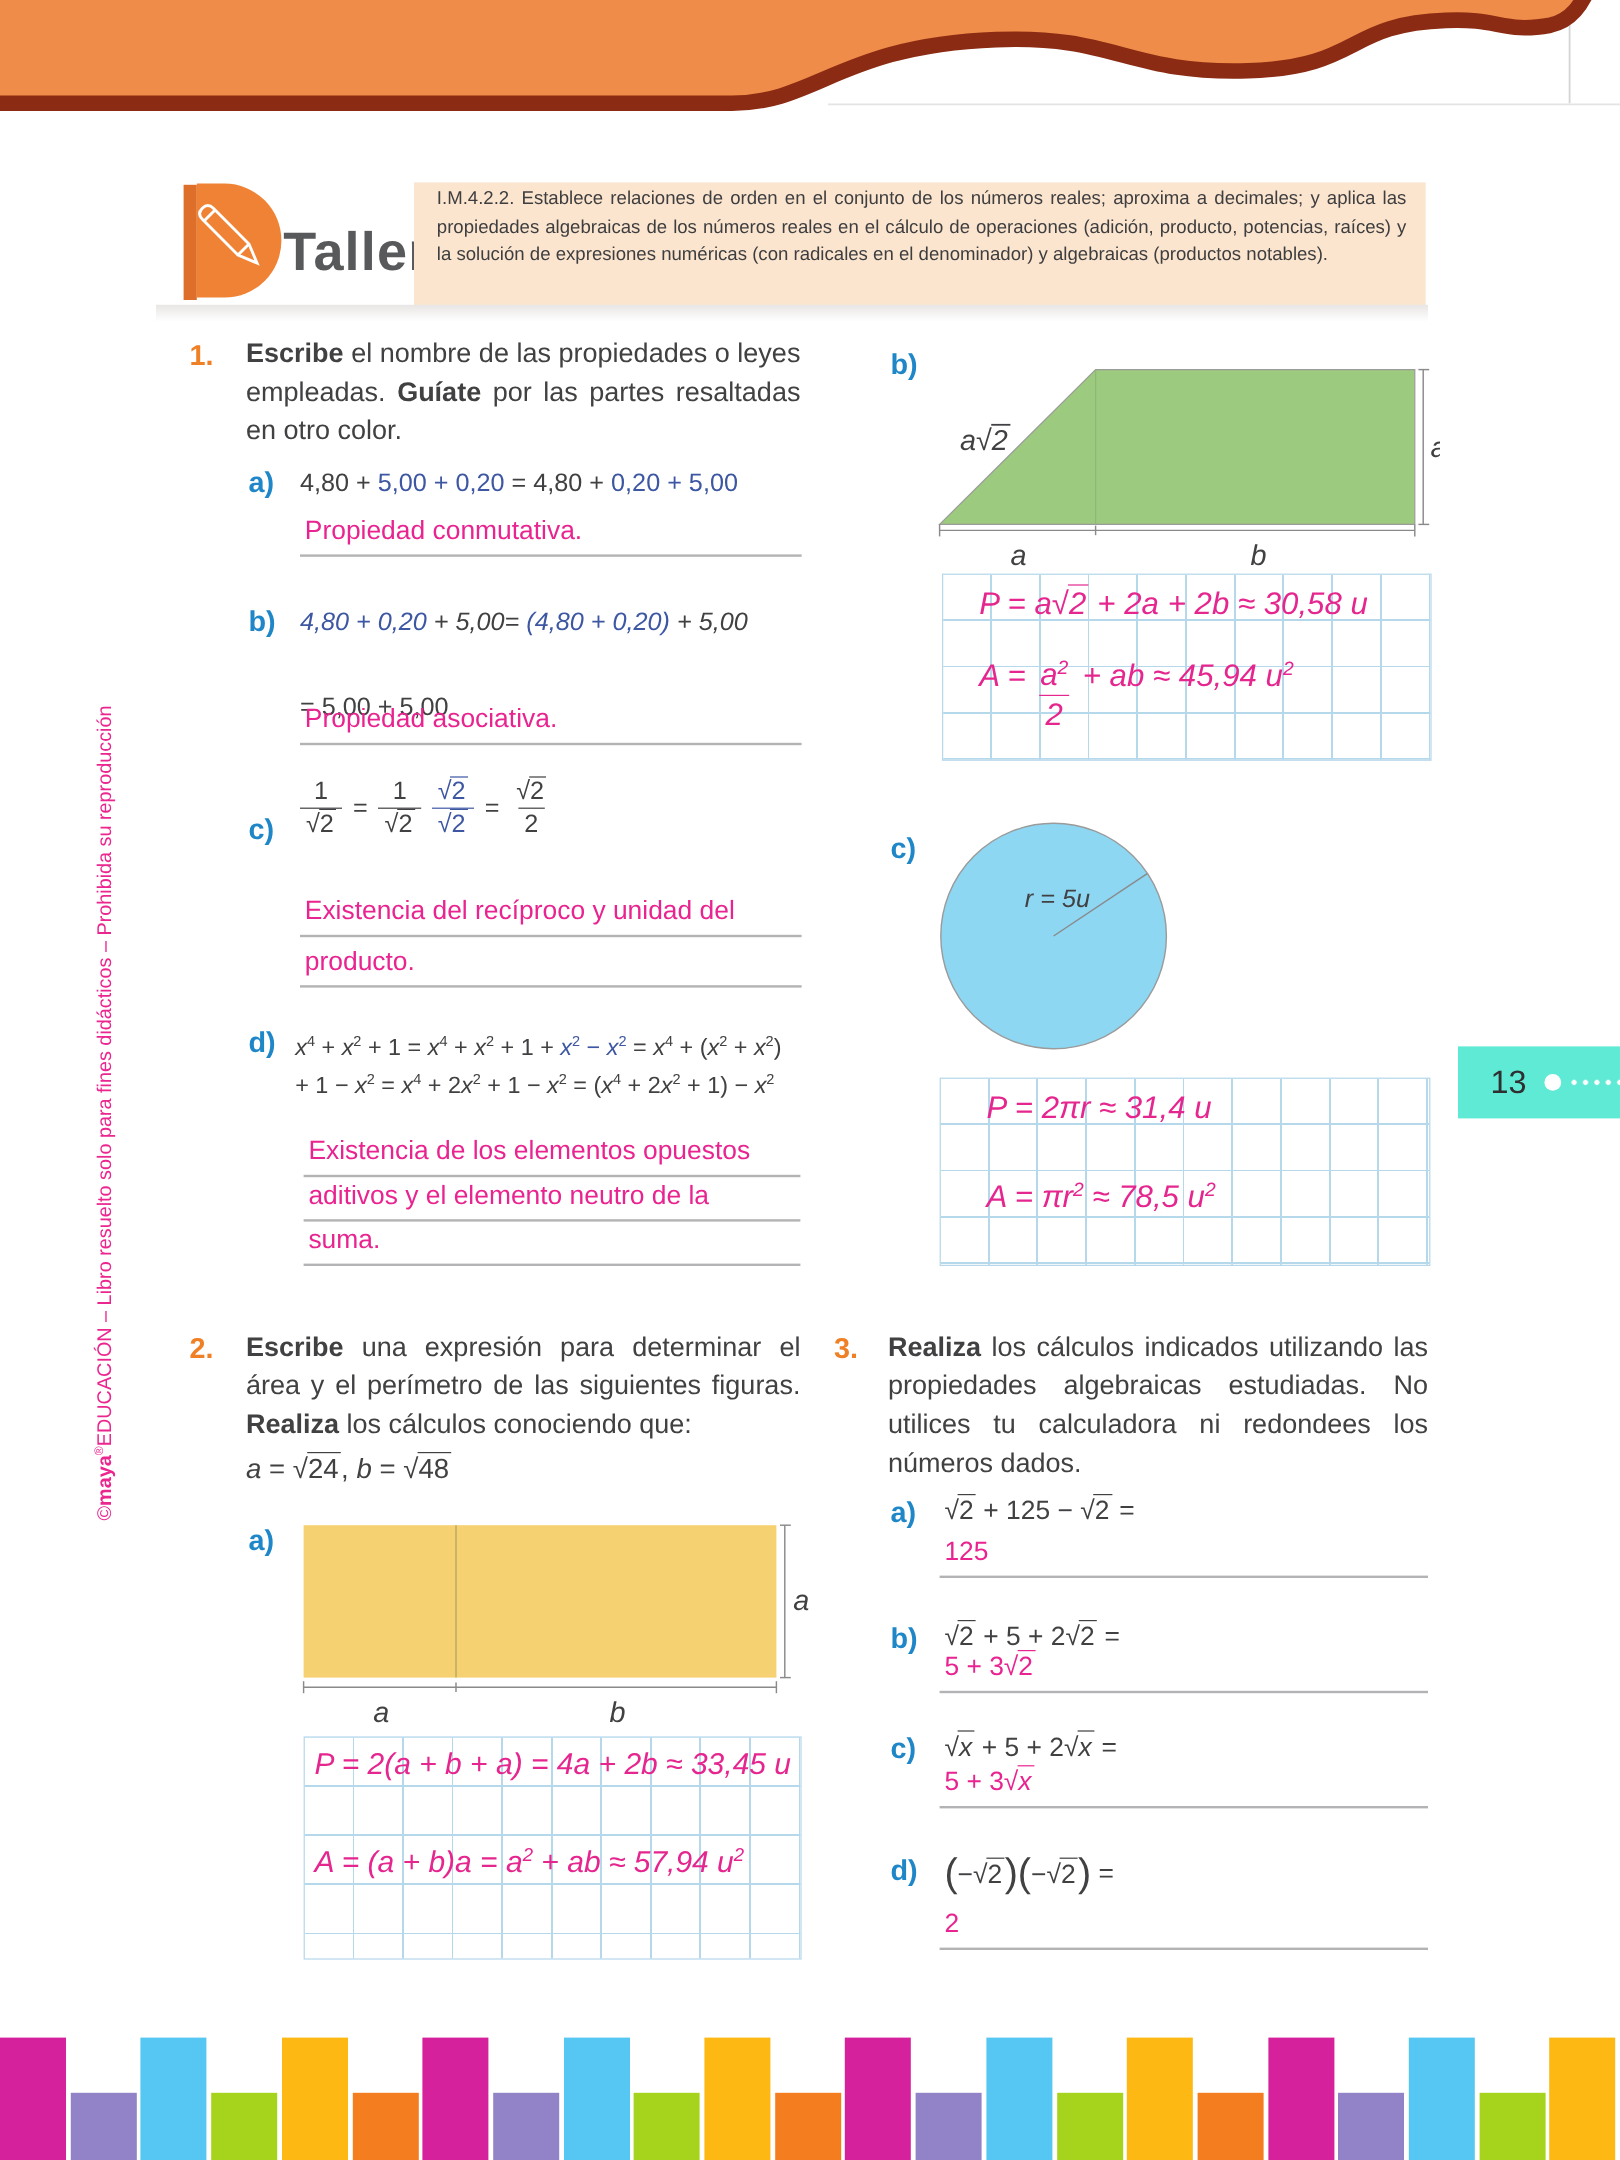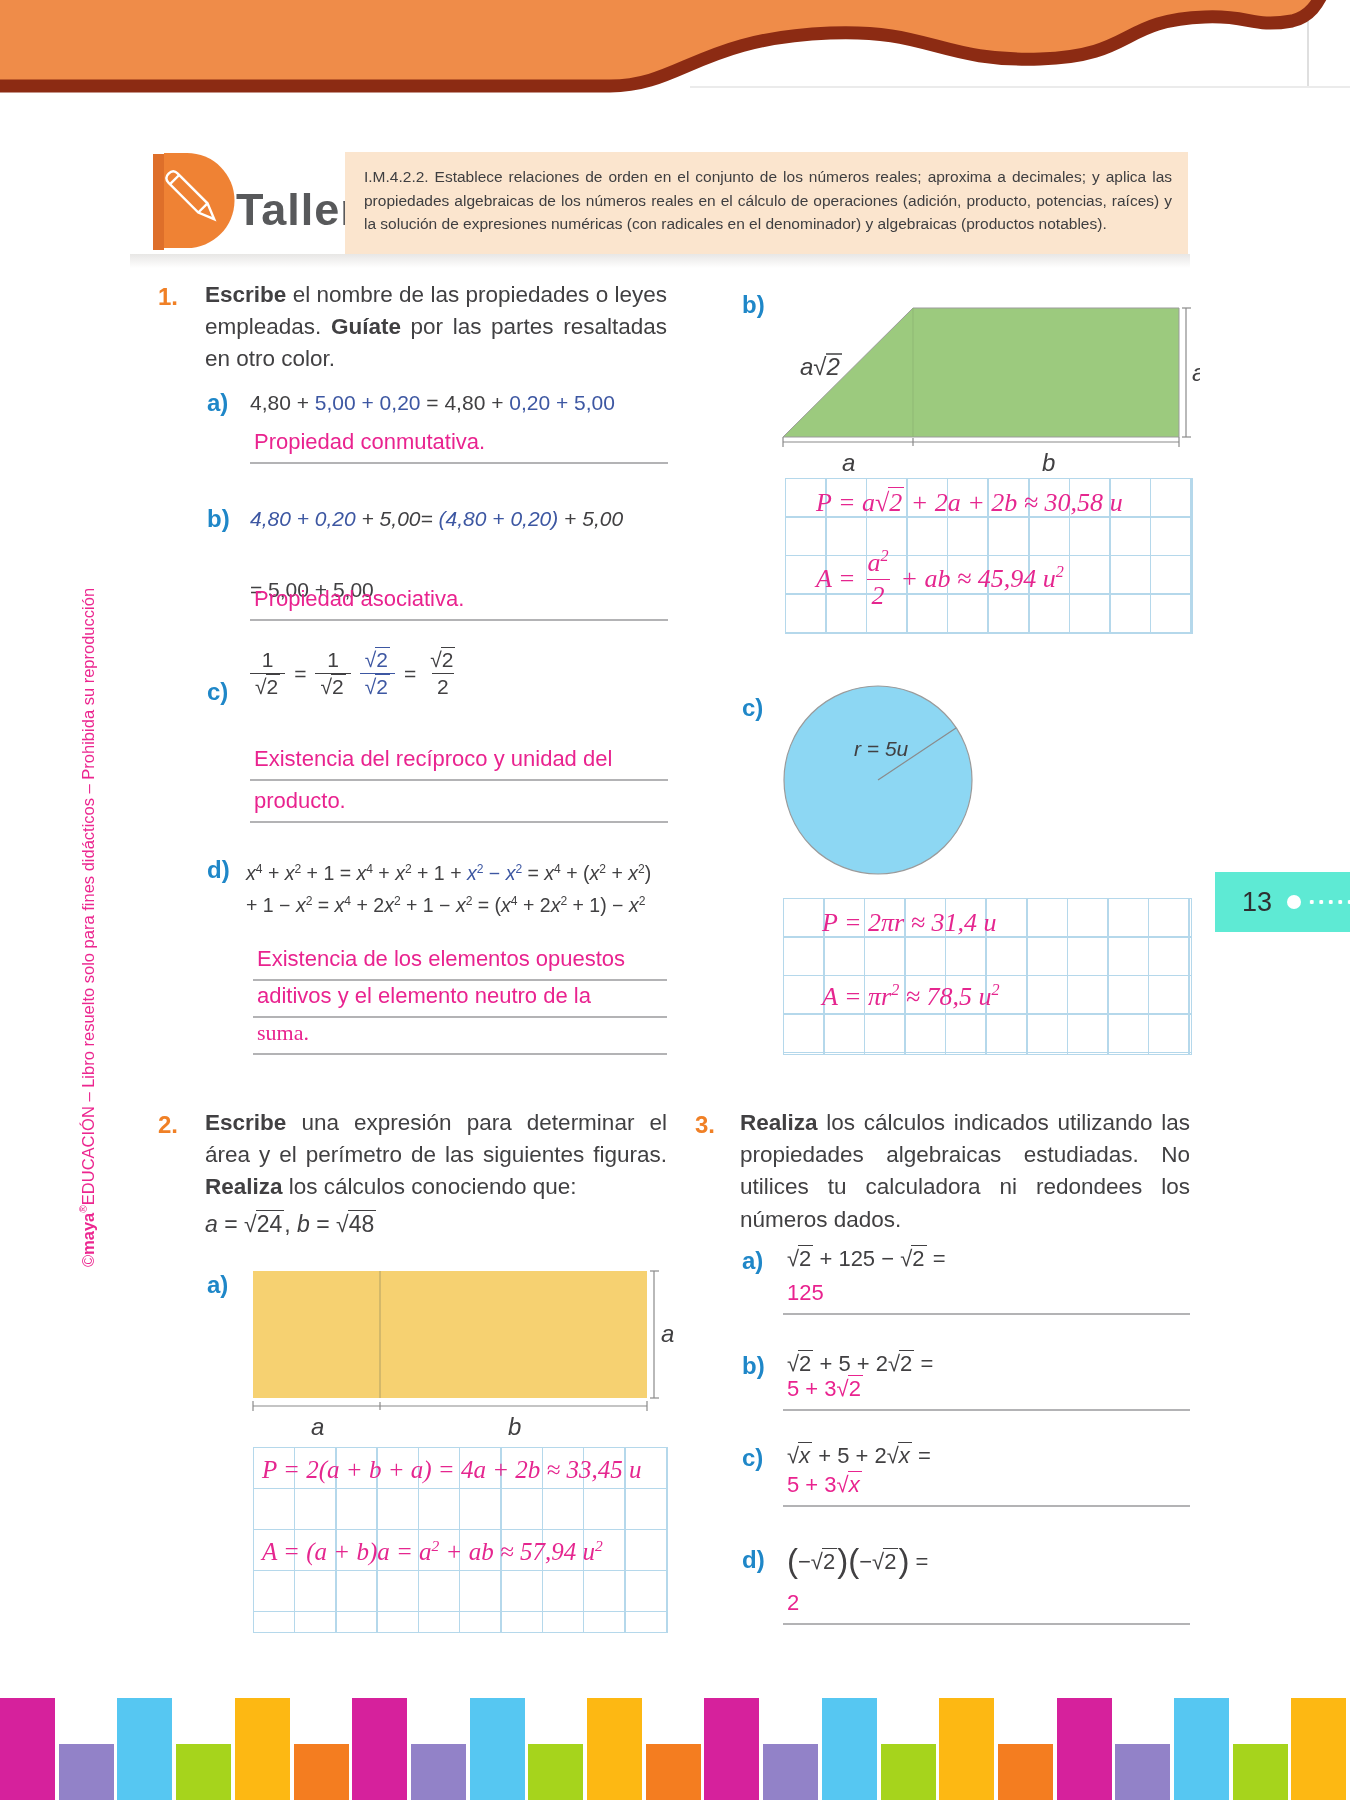--- a/index.html
+++ b/index.html
@@ -17,33 +17,33 @@
   .expr3{font-size:22px;color:#414042;white-space:nowrap;}
   .given{font-size:23px;color:#414042;white-space:nowrap;}
   .ansline{border-bottom:2px solid #b3b3b5;color:#E9238F;font-size:22px;padding:0 0 7px 4px;white-space:nowrap;}
   .frac{display:inline-flex;flex-direction:column;align-items:center;line-height:1.15;vertical-align:middle;}
   .fnum{display:block;padding:0 5px 1px 5px;text-align:center;}
   .fden{display:block;border-top:1.8px solid currentColor;padding:1px 5px 0 5px;text-align:center;}
   .rad{border-top:1.7px solid currentColor;padding:0 2px 0 1px;margin-left:-1px;}
   sup{font-size:62%;vertical-align:super;line-height:0;}
   .bp{font-size:150%;vertical-align:-0.1em;}
   .fracline{display:flex;align-items:center;gap:9px;font-size:21px;color:#414042;}
-  .formula{display:inline-flex;align-items:center;gap:7px;font-size:26px;font-style:italic;
-           color:#E5268F;white-space:nowrap;font-family:Liberation Serif, serif;}
+  .formula{display:inline-flex;align-items:flex-start;gap:7px;font-size:26px;font-style:italic;
+           color:#E5268F;white-space:nowrap;}
   .formula-sm{font-size:25px;}
   .grid-paper{border:1.5px solid #B5D8EB;}
   .gridR{background-image:
      repeating-linear-gradient(180deg, transparent 0px, transparent 37.1px, #B5D8EB 37.1px, #B5D8EB 38.6px),
      repeating-linear-gradient(90deg, transparent 0px, transparent 39.1px, #B5D8EB 39.1px, #B5D8EB 40.6px);}
   .gridL{background-image:
      repeating-linear-gradient(180deg, transparent 0px, transparent 39.5px, #B5D8EB 39.5px, #B5D8EB 41px),
      repeating-linear-gradient(90deg, transparent 0px, transparent 39.8px, #B5D8EB 39.8px, #B5D8EB 41.3px);}
   .taller-title{font-size:45px;font-weight:bold;color:#58595B;letter-spacing:1px;}
   .standard-box{background:#FBE5CE;}
-  .standard-box p{margin:0;padding:13px 16px 12px 19px;font-size:15.5px;line-height:1.52;color:#3E3E40;text-align:justify;}
+  .standard-box p{margin:0;padding:2px 16px 12px 19px;font-size:15.5px;line-height:1.52;color:#3E3E40;text-align:justify;}
   .header-shadow{background:linear-gradient(rgba(90,80,70,0.14), rgba(0,0,0,0));}
   .sidebar-v{transform:rotate(-90deg);transform-origin:center;white-space:nowrap;text-align:center;
              font-size:16.5px;color:#EC268F;}
   .badge{background:#5eead4;}
   .badge-num{font-size:27px;color:#2F2F31;}
   .badge-dot{width:14px;height:14px;border-radius:50%;background:#ffffff;}
   .badge-dots{width:50px;height:6px;
      background-image:radial-gradient(circle, #ffffff 1.9px, rgba(255,255,255,0) 2.4px);
      background-size:9.5px 6px;background-repeat:repeat-x;background-position:0 center;}
   .stripe{position:absolute;top:0;width:55px;height:102px;}
@@ -115,21 +115,21 @@
       </span>
     </div>
   <div class="abs ansline" style="left:250px;top:788px;width:414px;">producto.</div>
   <div class="abs ansline" style="left:250px;top:746px;width:414px;">Existencia del recíproco y unidad del</div>
 
   <div class="abs lbl" style="left:207px;top:856px;">d)</div>
   <div class="abs expr-sm" style="left:246px;top:857px;"><span><span class="it">x</span><sup>4</sup> + <span class="it">x</span><sup>2</sup> + 1 = <span class="it">x</span><sup>4</sup> + <span class="it">x</span><sup>2</sup> + 1 + </span><span class="hl"><span class="it">x</span><sup>2</sup> − <span class="it">x</span><sup>2</sup></span><span> = <span class="it">x</span><sup>4</sup> + (<span class="it">x</span><sup>2</sup> + <span class="it">x</span><sup>2</sup>)</span></div>
   <div class="abs expr-sm" style="left:246px;top:889px;"><span>+ 1 − <span class="it">x</span><sup>2</sup> = <span class="it">x</span><sup>4</sup> + 2<span class="it">x</span><sup>2</sup> + 1 − <span class="it">x</span><sup>2</sup> = (<span class="it">x</span><sup>4</sup> + 2<span class="it">x</span><sup>2</sup> + 1) − <span class="it">x</span><sup>2</sup></span></div>
   <div class="abs ansline" style="left:253px;top:946px;width:410px;">Existencia de los elementos opuestos</div>
   <div class="abs ansline" style="left:253px;top:983px;width:410px;">aditivos y el elemento neutro de la</div>
-  <div class="abs ansline" style="left:253px;top:1020px;width:410px;font-family:Liberation Serif, serif;">suma.</div>
+  <div class="abs ansline" style="left:253px;top:1020px;width:410px;">suma.</div>
 
   <div class="abs lbl" style="left:742px;top:291px;">b)</div>
   <svg class="abs" style="left:770px;top:295px;" width="430" height="190" viewBox="0 0 430 190">
     <polygon points="13,142 143,13 409,13 409,142" fill="#9CCA7E" stroke="#9B9B9B" stroke-width="1"></polygon>
     <line x1="143" y1="13" x2="143" y2="142" stroke="#8FB874" stroke-width="1"></line>
     <text x="30" y="80" font-size="24" font-style="italic" fill="#414042">a√2</text>
     <line x1="56" y1="59" x2="72" y2="59" stroke="#414042" stroke-width="1.5"></line>
     <g stroke="#8A8A8A" stroke-width="1.2">
       <line x1="13" y1="147" x2="409" y2="147"></line>
       <line x1="13" y1="142" x2="13" y2="152"></line>

